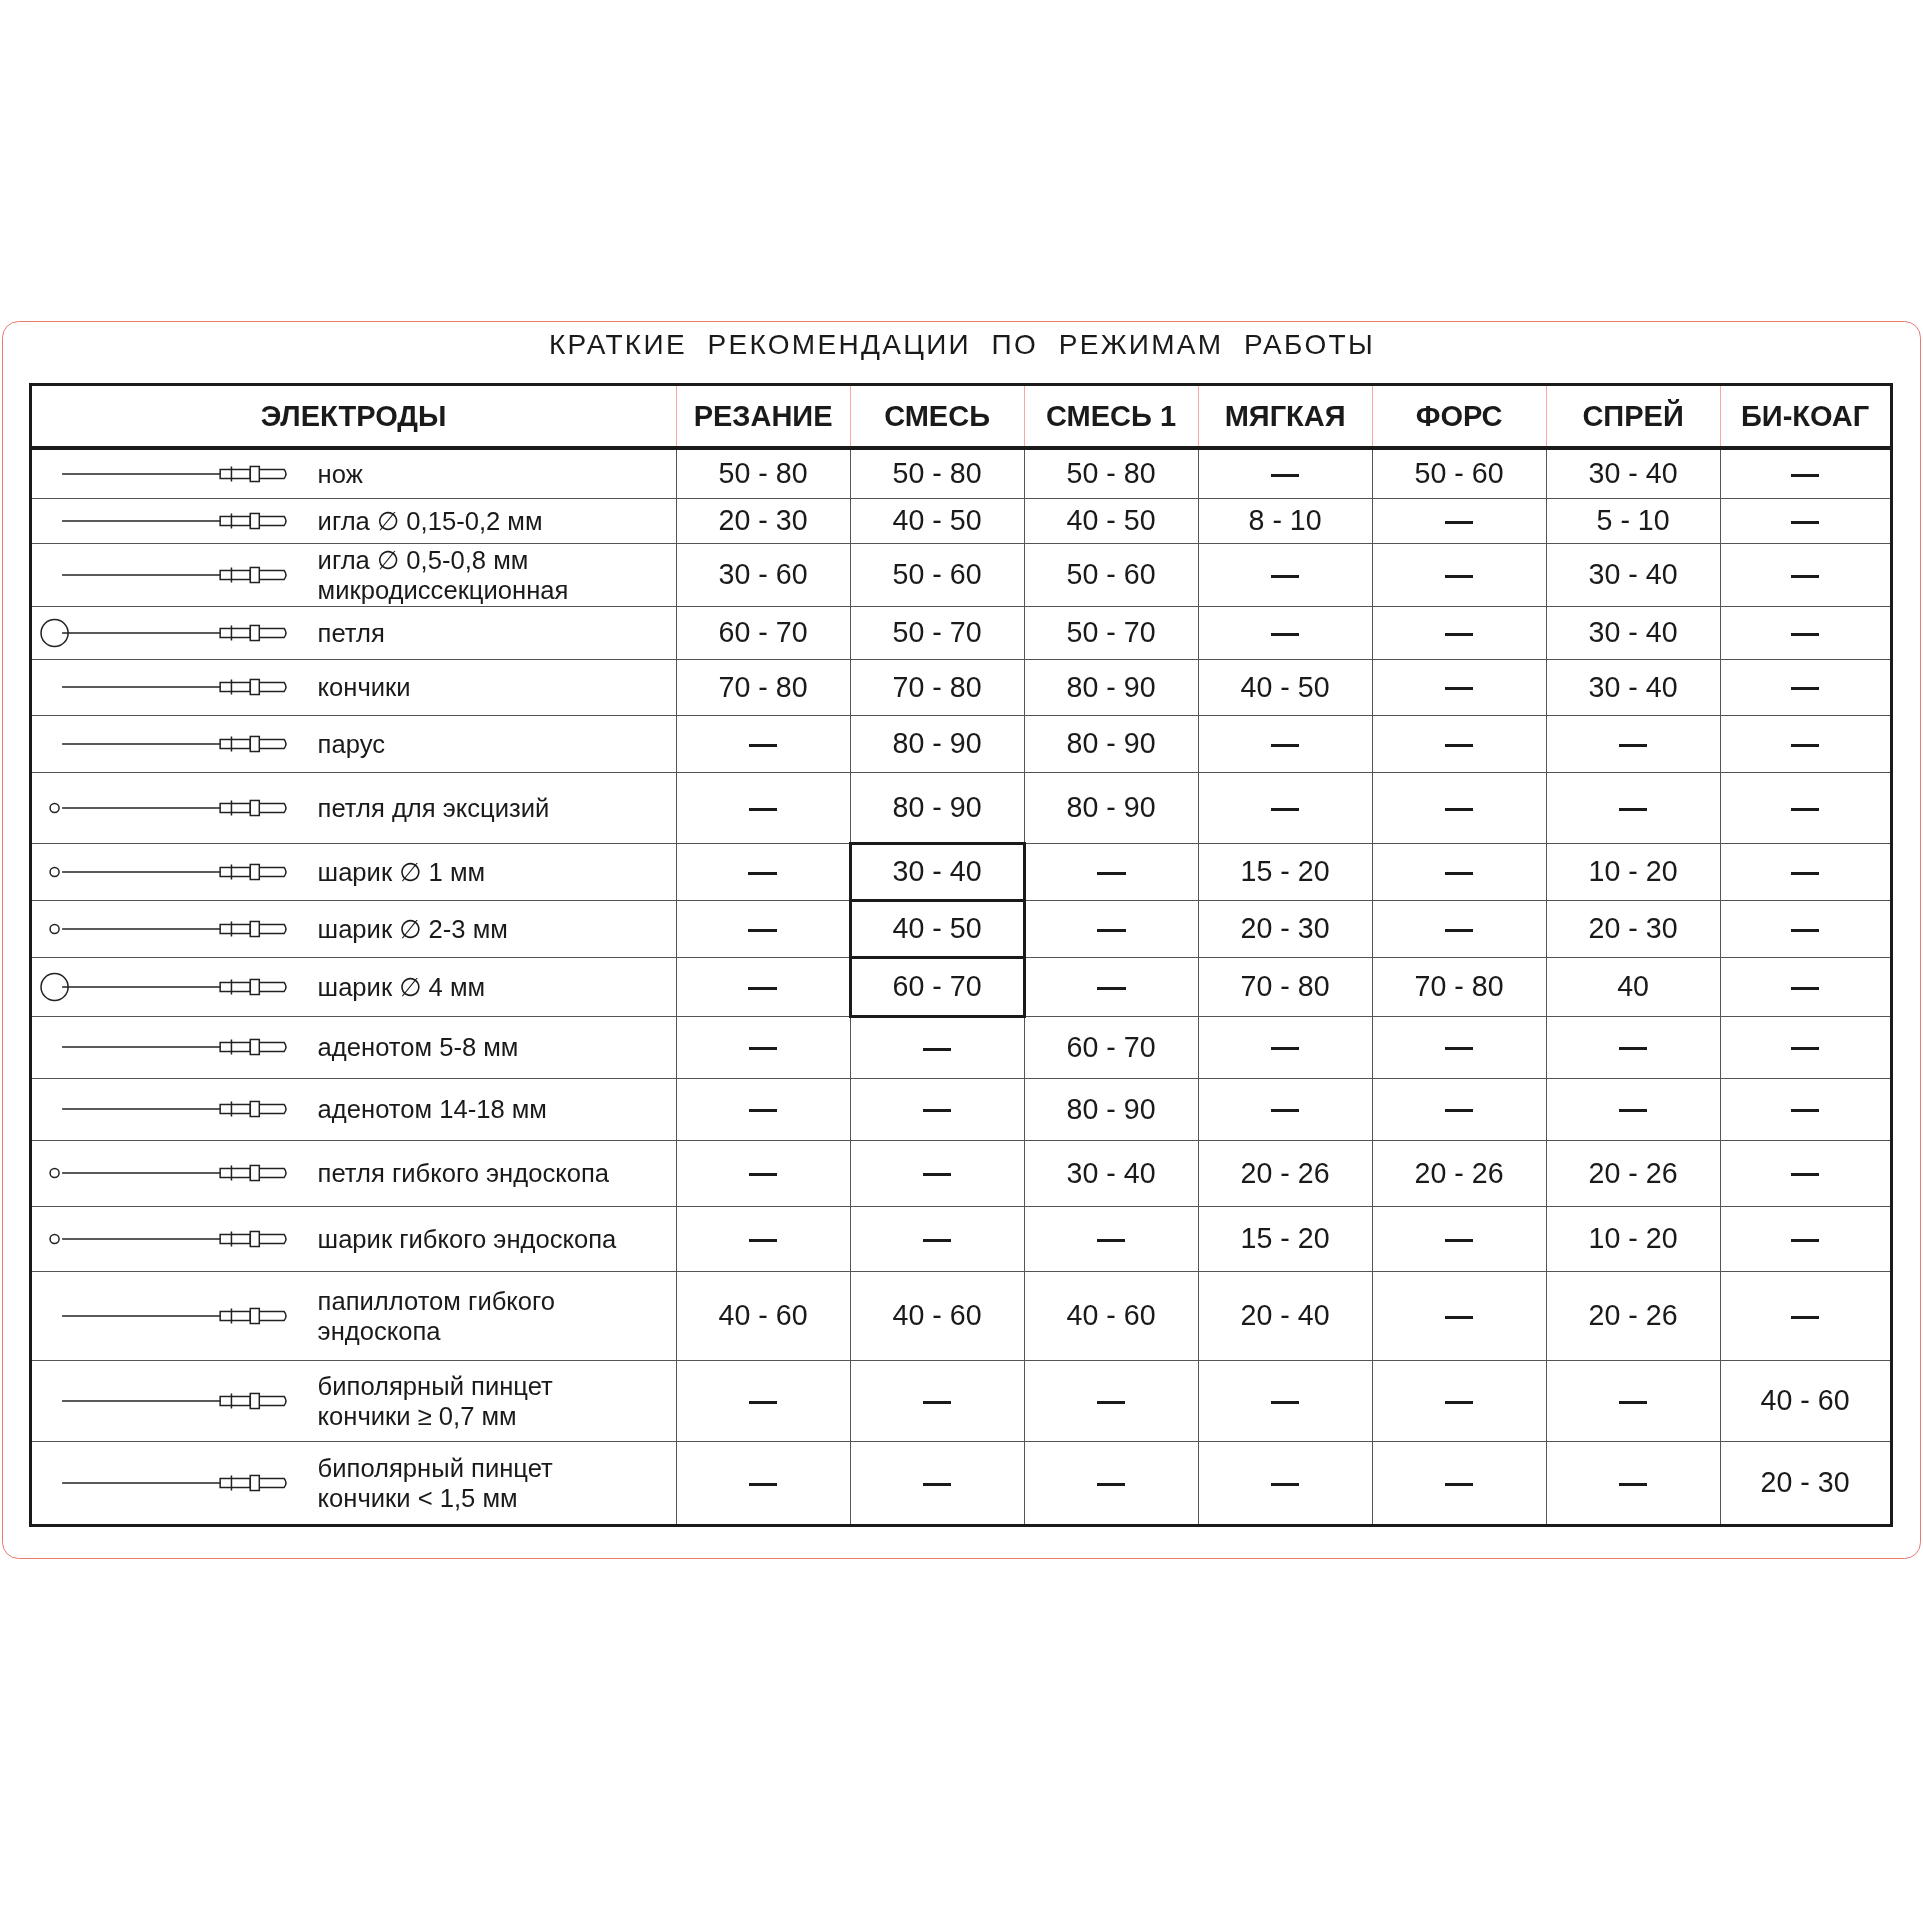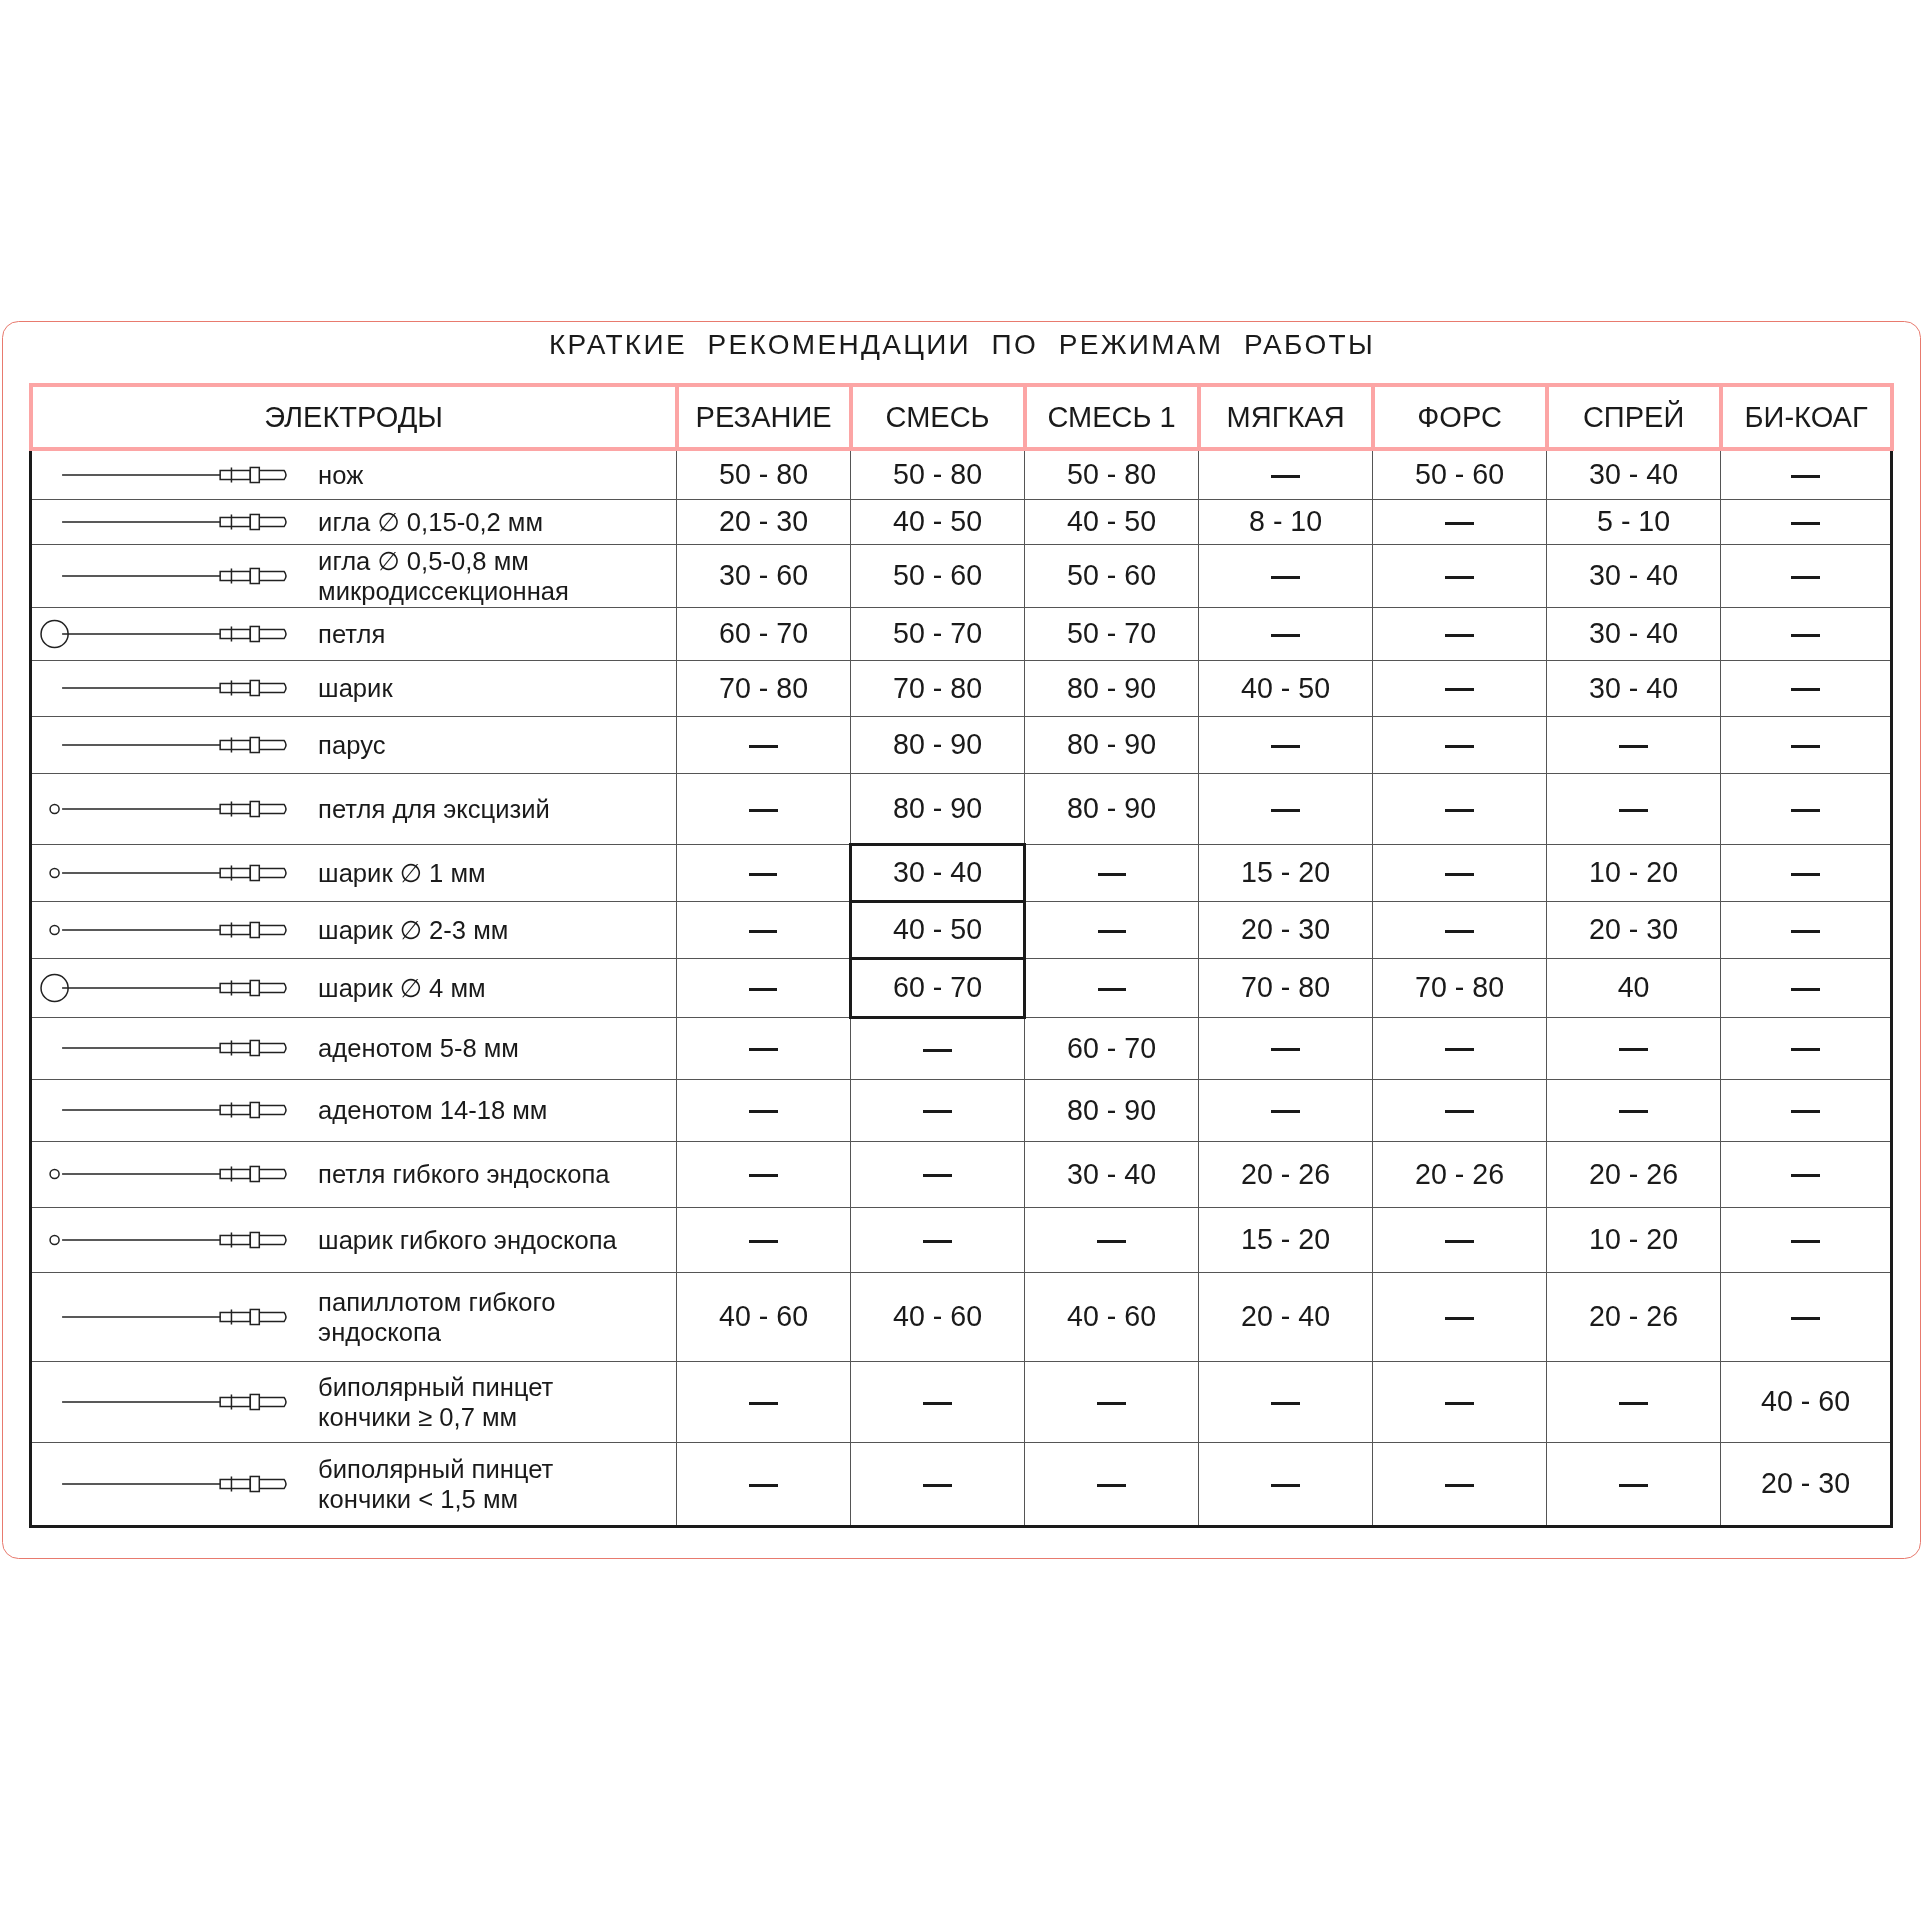--- a/index.html
+++ b/index.html
@@ -1,21 +1,21 @@
 <!DOCTYPE html>
 <html style="font-size:12px"><head>
 <meta charset="utf-8">
 <style>
   html,body{margin:0;padding:0;background:#fff;}
   body{width:1924px;height:1924px;position:relative;font-family:"Liberation Sans",sans-serif;color:#1a1a1a;}
   .frame{position:absolute;left:1.5px;top:321px;width:1919px;height:1238px;border:1.5px solid #e87a6e;border-radius:16.5px;box-sizing:border-box;}
   .title{position:absolute;left:0;width:1924px;top:329px;text-align:center;font-size:28px;letter-spacing:2.3px;word-spacing:10.5px;}
   table{position:absolute;left:28.6px;top:383px;width:1864px;border-collapse:collapse;table-layout:fixed;}
   td,th{border:1.5px solid #555;text-align:center;font-size:28.6px;padding:0;}
-  th{border:4px solid #fca5a5;font-weight:normal;font-size:29px;height:60px;}
+  th{border:1px solid #fca5a5;font-weight:bold;font-size:29px;height:60px;}
   tr.first td{border-top:4.5px solid #1a1a1a;}
   table{border:3px solid #1a1a1a;}
   .el{text-align:left;position:relative;}
   .el .wrap{display:flex;align-items:center;height:100%;}
   .el svg{flex:0 0 auto;}
   .el .lbl{font-size:25.6px;line-height:30px;}
   .dash{display:inline-block;width:28.6px;height:3px;background:#1a1a1a;vertical-align:middle;}
   .vbox{border:3.8px solid #1a1a1a !important;}
 </style>
 </head>
@@ -156,21 +156,21 @@
             <svg width="286" height="38" viewBox="0 0 380 50">
               <g fill="none" stroke="#222" stroke-width="2">
                 <line x1="40" y1="25" x2="250" y2="25"></line>
                 <rect x="250" y="19" width="40" height="12"></rect>
                 <line x1="265" y1="15" x2="265" y2="35"></line>
                 <rect x="290" y="15" width="12" height="20"></rect>
                 <path d="M302 19 H335 Q340 25 335 31 H302"></path>
               </g>
             </svg>
             <div class="lbl">
-              <div>шарик</div>
+              <div>кончики</div>
             </div>
           </div>
         </td>
         <td>70 - 80</td>
         <td>70 - 80</td>
         <td>80 - 90</td>
         <td>40 - 50</td>
         <td><span class="dash"></span></td>
         <td>30 - 40</td>
         <td><span class="dash"></span></td>

